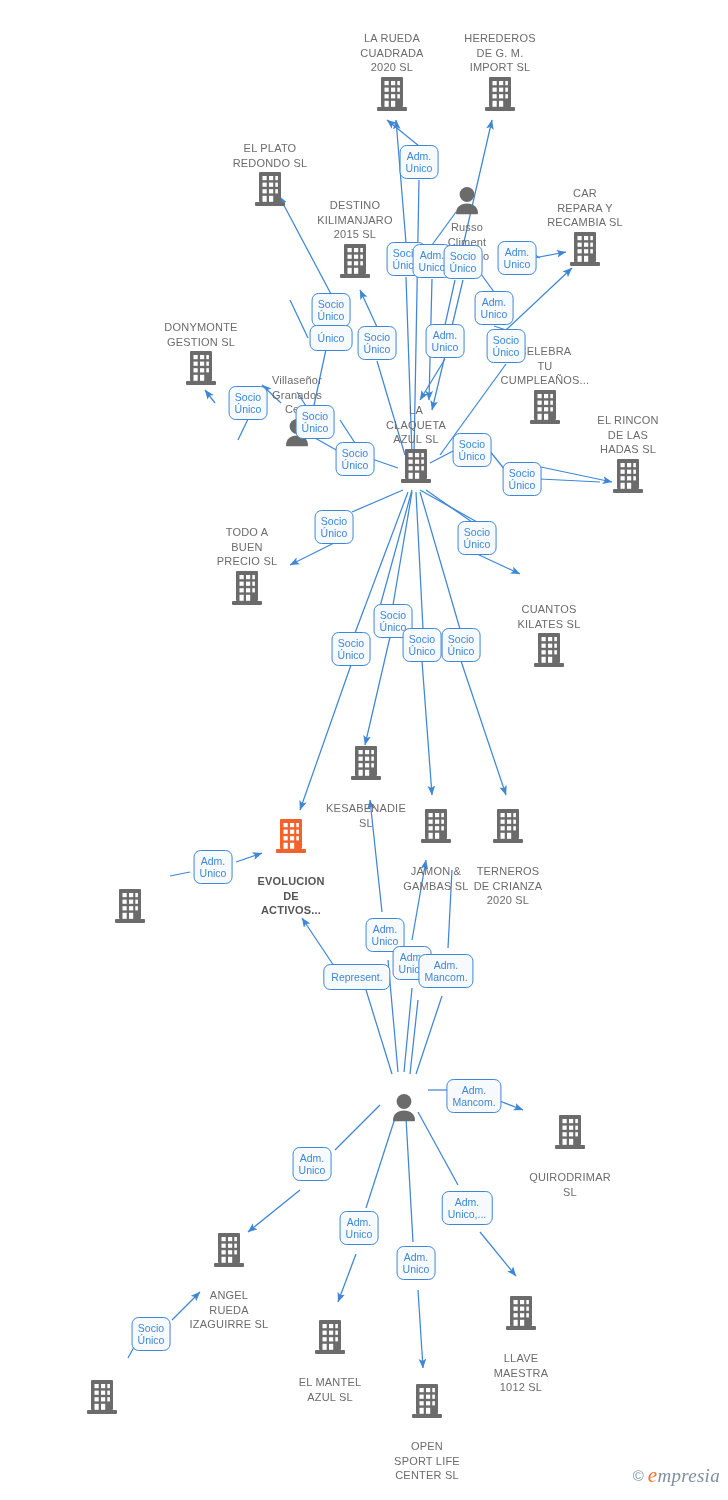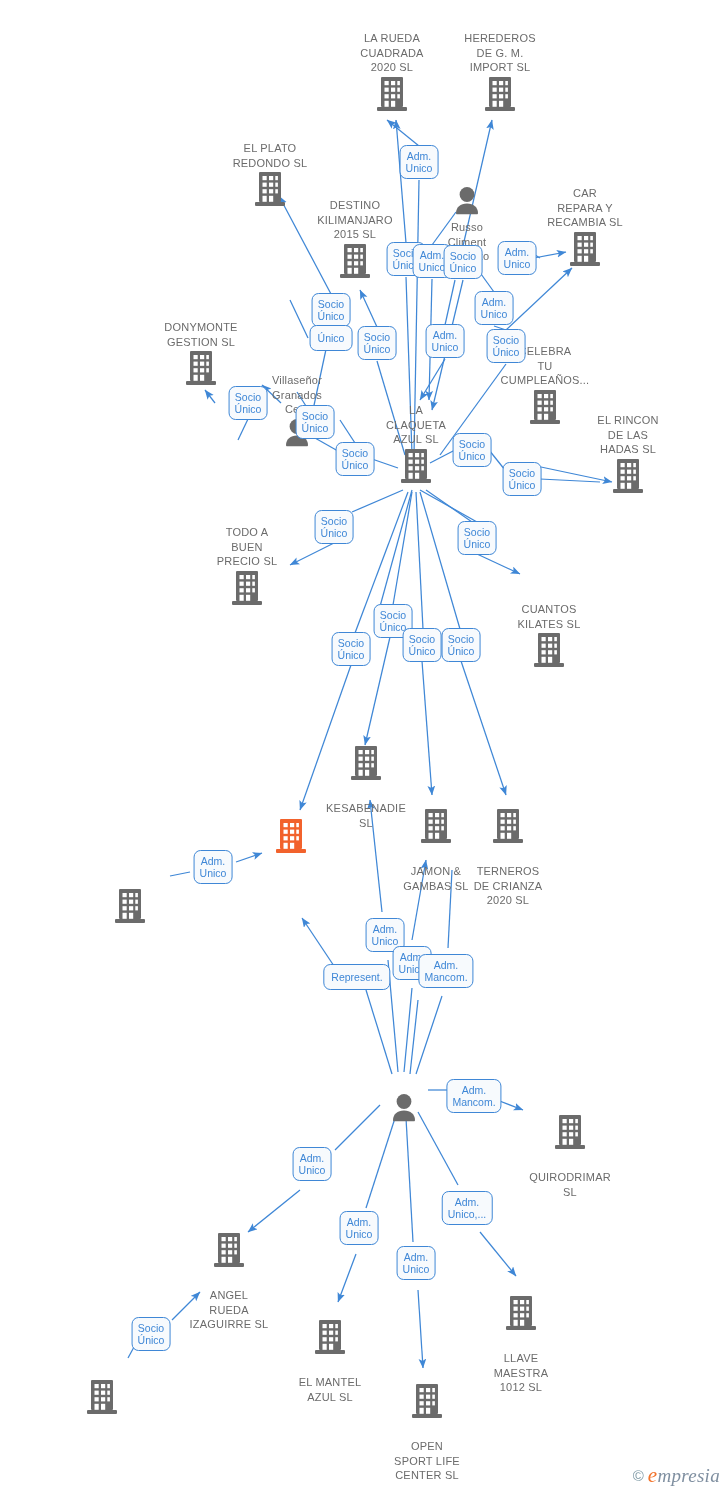--- a/index.html
+++ b/index.html
@@ -455,20 +455,23 @@
               <rect x="9.5" y="11.6" width="4.2" height="4.2"></rect>
               <rect x="16" y="11.6" width="4.2" height="4.2"></rect>
               <rect x="22.3" y="11.6" width="2.6" height="4.2"></rect>
               <rect x="9.5" y="18.2" width="4.2" height="4.2"></rect>
               <rect x="16" y="18.2" width="4.2" height="4.2"></rect>
               <rect x="22.3" y="18.2" width="2.6" height="4.2"></rect>
               <rect x="9.5" y="24.8" width="4.2" height="6"></rect>
               <rect x="16" y="24.8" width="4.2" height="6"></rect>
             </g>
           </svg></span>
+        <span class="caption">EVOLUCION
+DE
+ACTIVOS...</span>
       </div>
       <div class="node cap-below" style="left: 130px; top: 888px;">
         <span class="glyph"><svg width="34" height="36" viewBox="0 0 34 36">
             <rect x="6" y="1" width="22" height="30" rx="1" fill="#6b6b6b"></rect>
             <rect x="2" y="31" width="30" height="4" rx="1" fill="#6b6b6b"></rect>
             <g fill="#ffffff">
               <rect x="9.5" y="5" width="4.2" height="4.2"></rect>
               <rect x="16" y="5" width="4.2" height="4.2"></rect>
               <rect x="22.3" y="5" width="2.6" height="4.2"></rect>
               <rect x="9.5" y="11.6" width="4.2" height="4.2"></rect>

